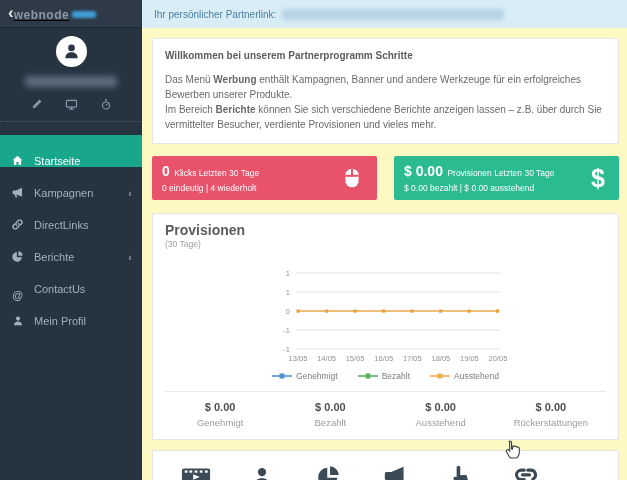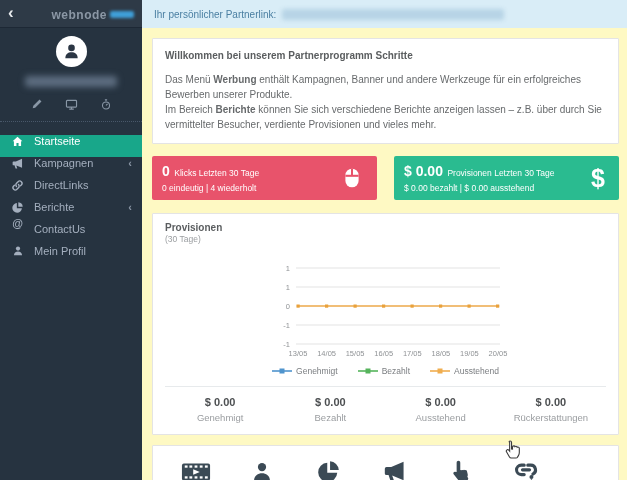--- a/index.html
+++ b/index.html
@@ -4,30 +4,30 @@
 <style>
   * { margin:0; padding:0; box-sizing:border-box; }
   html,body { width:627px; height:480px; overflow:hidden; }
   body { font-family:"Liberation Sans","DejaVu Sans",sans-serif; background:#ececec; position:relative; }
   .app { display:flex; width:627px; height:480px; }
 
   
   .sidebar { width:142px; background:#263340; flex:0 0 142px; display:flex; flex-direction:column; }
   .sb-header { height:28px; background:#2e3a47; display:flex; align-items:center; padding:0 8px; border-bottom:1px solid #1d2835; }
   .back-chevron { color:#e8ebee; font-size:17px; font-weight:bold; line-height:1; cursor:pointer; margin-top:-2px; }
-  .logo-wrap { flex:1; text-align:right; }
+  .logo-wrap { flex:1; text-align:left;text-decoration:underline; }
   .logo-text { color:#8b97a5; font-size:12px; font-weight:bold; letter-spacing:.5px; filter:blur(.7px); }
   .logo-badge { display:inline-block; width:24px; height:7px; background:#3f9fd8; border-radius:2px; filter:blur(1.6px); margin-left:3px; vertical-align:middle; }
   .profile { padding:8px 0 10px; text-align:center; border-bottom:1px dotted #49586a; }
   .avatar { width:31px; height:31px; border-radius:50%; background:#ffffff; margin:0 auto; display:flex; align-items:center; justify-content:center; }
   .redacted-name { width:92px; height:11px; margin:9px auto 0; border-radius:3px; background:#5d6d80; filter:blur(3px); }
   .profile-icons { display:flex; justify-content:center; gap:22px; margin-top:11px; color:#8997a6; }
   .profile-icons span { cursor:pointer; line-height:0; }
   .menu { margin-top:13px; }
-  .menu-item { height:22px; display:flex; align-items:flex-start; padding:0 10px; color:#a4afbe; font-size:11px; cursor:pointer; }
+  .menu-item { height:32px; display:flex; align-items:flex-end; padding:0 10px; color:#a4afbe; font-size:11px; cursor:pointer; }
   .menu-item .mi-ic { width:15px; margin-right:9px; line-height:0; text-align:center; }
   .menu-item .mi-label { flex:1; }
   .menu-item .mi-chev { color:#8a96a5; font-size:11px; font-weight:bold; }
   .menu-item.active { background:#18a78a; color:#ffffff; }
   .at-glyph { font-size:11px; font-weight:bold; line-height:1; }
 
   
   .main { flex:1; display:flex; flex-direction:column; background:#fef9c3; }
   .topbar { height:28px; background:#d9edf7; display:flex; align-items:center; padding:0 12px; flex:0 0 28px; }
   .topbar-label { color:#4a7fa2; font-size:10px; }
@@ -42,21 +42,21 @@
   .stat { flex:1; border-radius:2px; color:#ffffff; padding:6px 10px 7px; position:relative; }
   .stat.red { background:#e8536b; }
   .stat.green { background:#2abb90; }
   .stat-big { font-size:14px; font-weight:bold; }
   .stat-label { font-size:8.5px; }
   .stat-sub { font-size:8.5px; margin-top:3px; }
   .stat-icon { position:absolute; right:14px; top:50%; transform:translateY(-50%); line-height:0; }
   .dollar-glyph { font-size:25px; font-weight:bold; color:#ffffff; font-family:"Liberation Sans",sans-serif; }
 
   .chart-card { padding:8px 12px 0; margin-bottom:10px; }
-  .chart-title { font-size:10px; font-weight:bold; color:#5a5d5f; }
+  .chart-title { font-size:14px; font-weight:bold; color:#5a5d5f; }
   .chart-subtitle { font-size:8.5px; color:#9a9da0; margin-top:1px; }
   .chart-area { width:244px; margin:16px auto 0; }
   .tick-text { font-size:7.5px; fill:#8f9295; }
   .legend { display:flex; justify-content:center; gap:20px; margin-top:2px; }
   .legend-item { display:flex; align-items:center; gap:4px; font-size:8.5px; color:#7a7d80; }
   .legend-item svg { display:block; }
   .totals { display:flex; border-top:1px solid #e7eaec; margin-top:10px; padding:9px 0 11px; }
   .total-col { flex:1; text-align:center; }
   .total-value { font-size:11px; font-weight:bold; color:#4d5052; }
   .total-label { font-size:9.5px; color:#9a9da0; margin-top:4px; }

